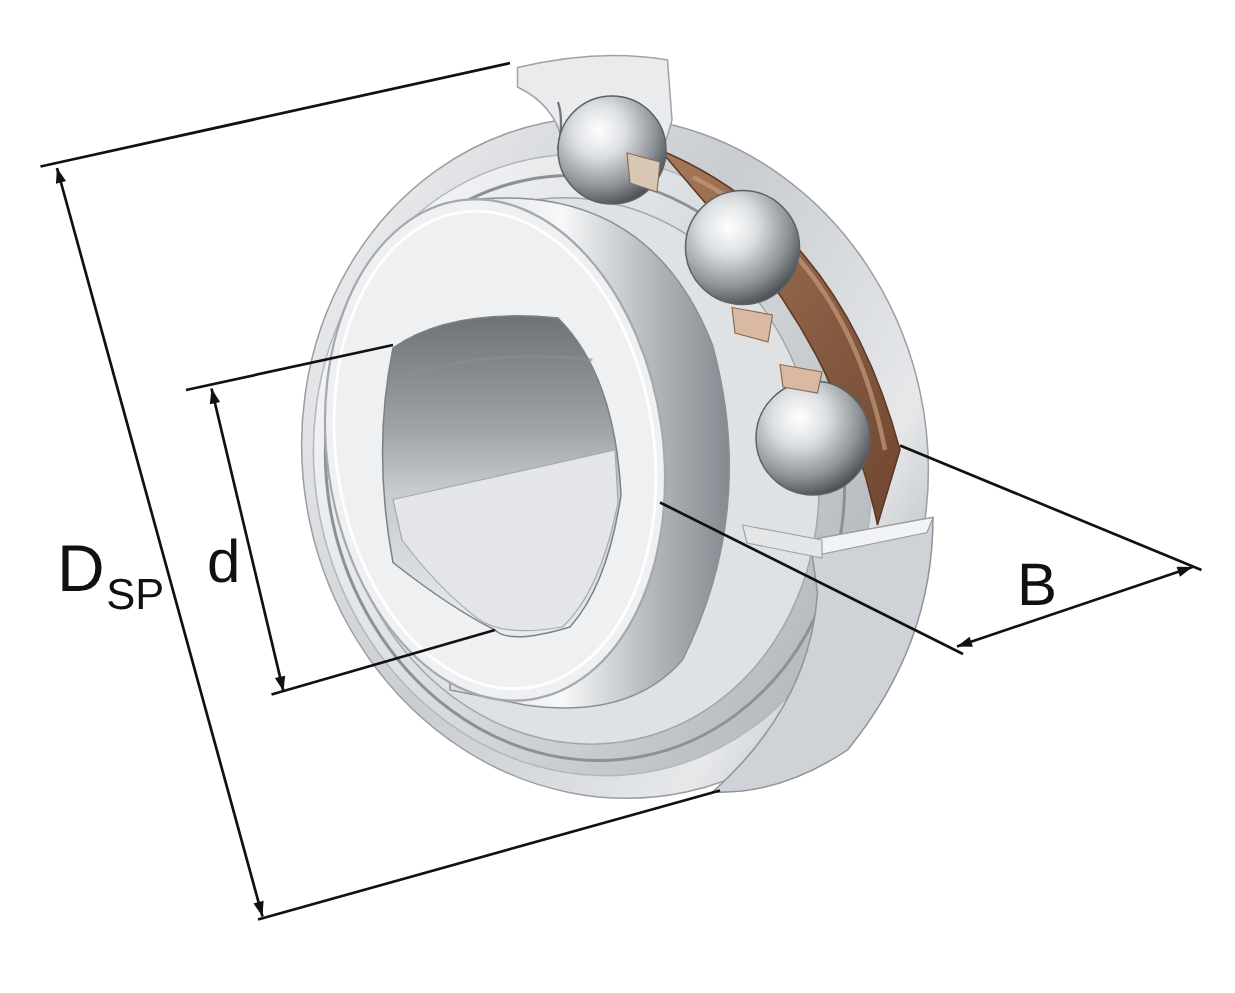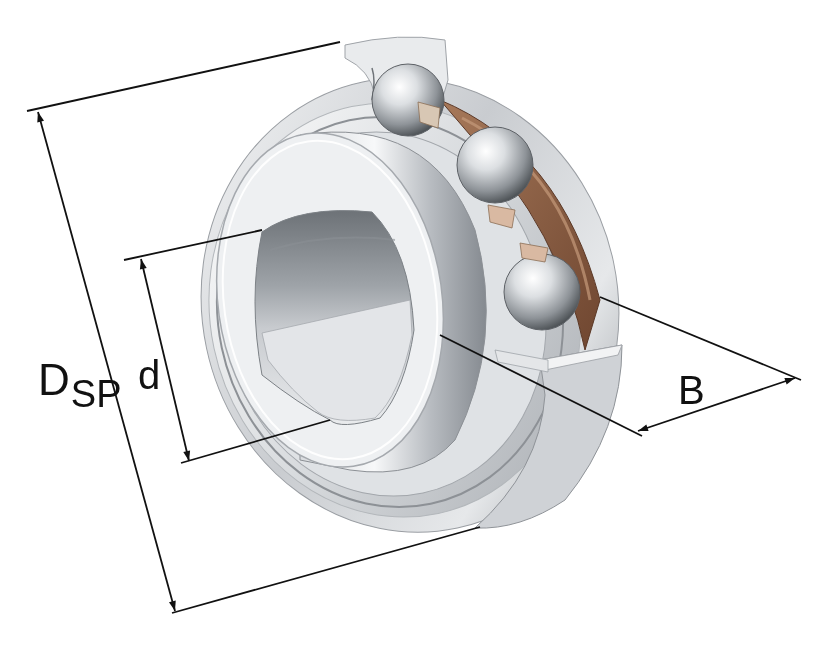--- a/index.html
+++ b/index.html
@@ -1,20 +1,20 @@
 <!DOCTYPE html>
 <html><head>
 <meta charset="utf-8">
 <style>
   html, body { margin: 0; padding: 0; background: #ffffff; }
   body { width: 823px; height: 662px; overflow: hidden; position: relative; font-family: "Liberation Sans", sans-serif; }
   #stage { position: absolute; left: 0; top: 0; width: 823px; height: 662px; }
   .dim-label { position: absolute; color: #111; font-family: "Liberation Sans", sans-serif; line-height: 1; }
   .lbl-dsp { left: 38px; top: 358px; font-size: 44px; }
-  .lbl-dsp .sub { font-size: 38px; position: relative; top: 12px; margin-left: 1px; text-align: center; }
+  .lbl-dsp .sub { font-size: 29px; position: relative; top: 12px; margin-left: 1px; text-align: center; }
   .lbl-d { left: 138px; top: 355px; font-size: 40px; }
   .lbl-b { left: 678px; top: 370px; font-size: 40px; }
 </style>
 </head>
 <body>
 
 <div id="stage">
   <svg width="823" height="662" viewBox="0 0 823 662" xmlns="http://www.w3.org/2000/svg">
     <defs>
       <linearGradient id="gOuter" x1="0" y1="0" x2="1" y2="1">

